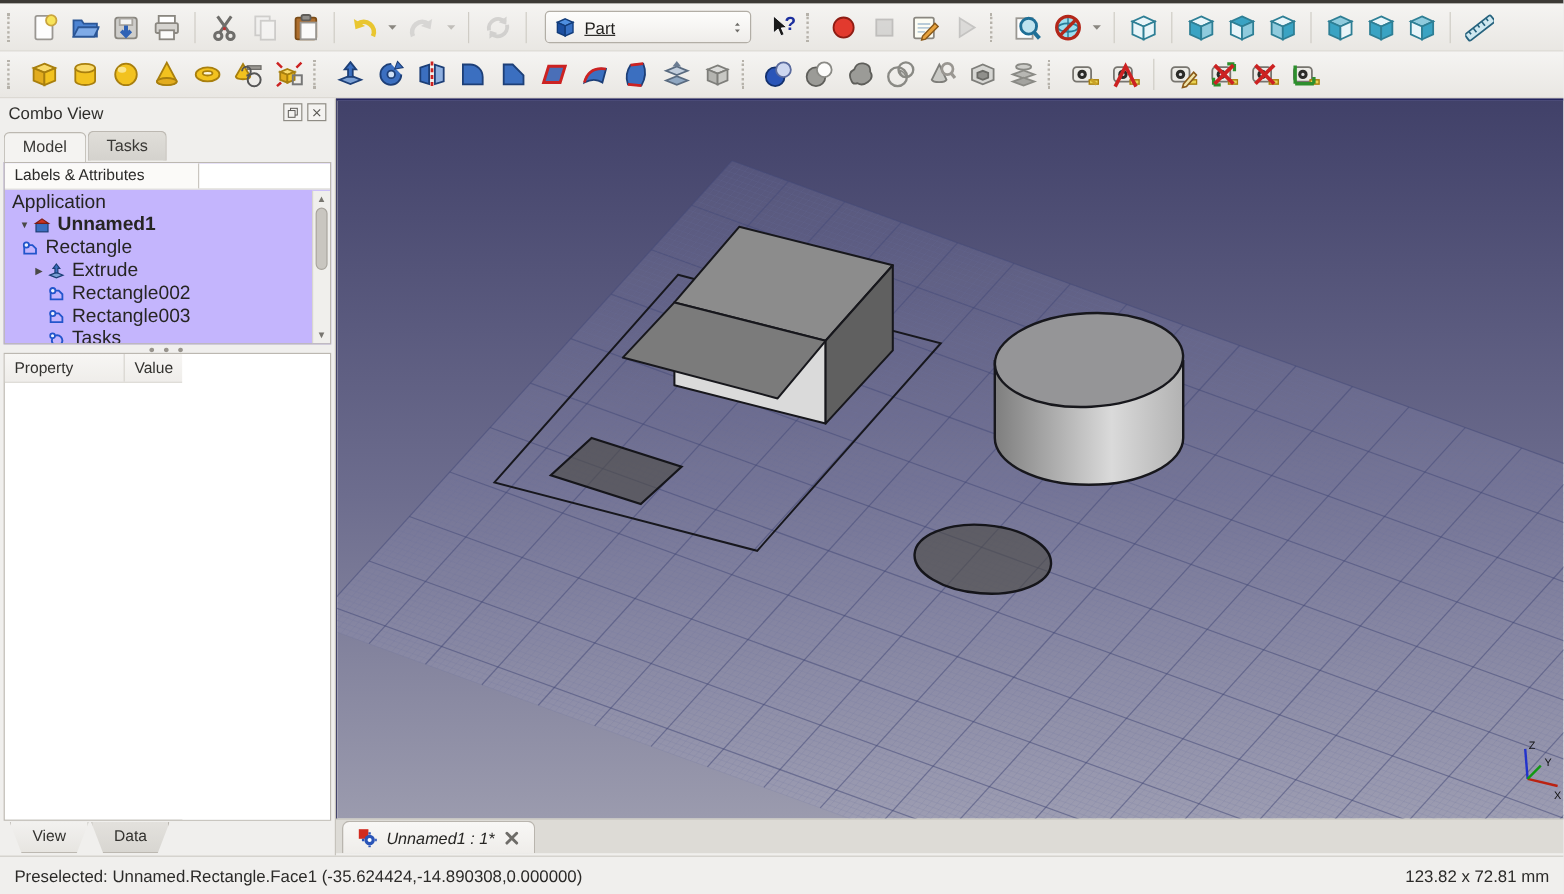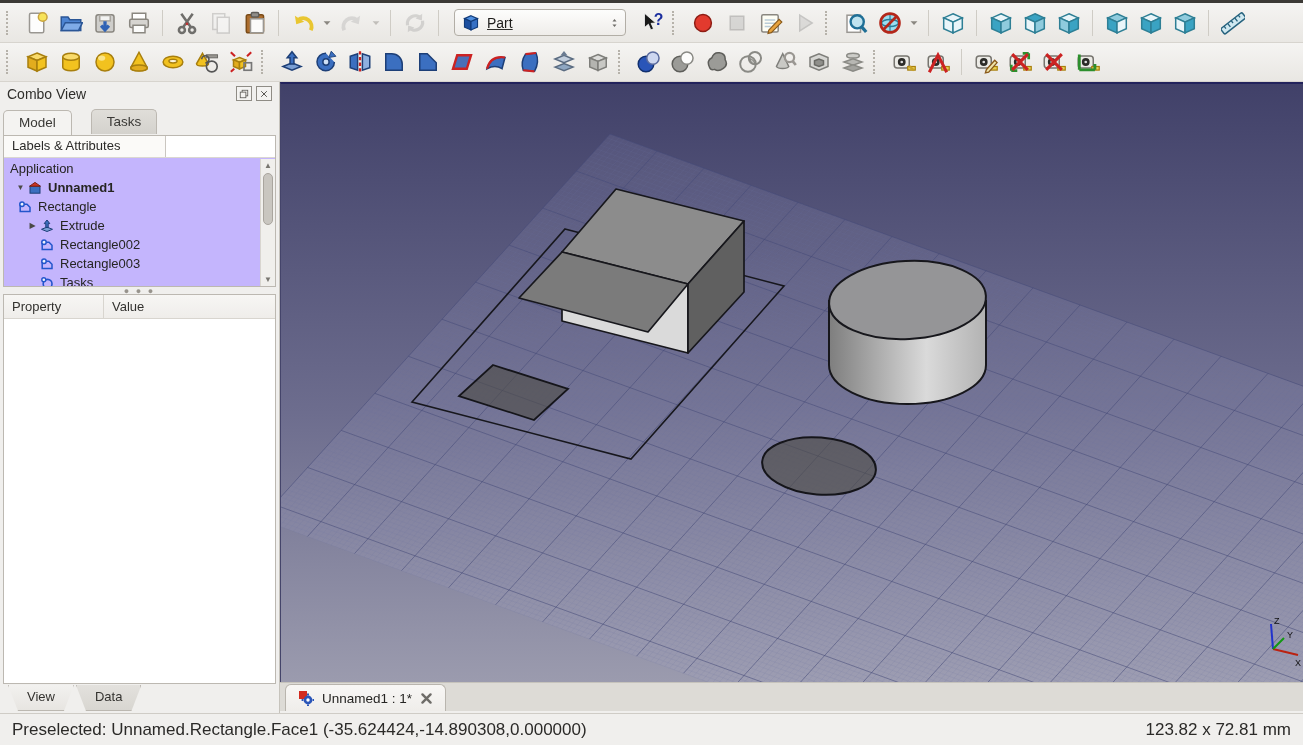--- a/index.html
+++ b/index.html
@@ -34,64 +34,64 @@
 
   
   .main { flex:1; display:flex; min-height:0; }
 
   
   .panel { width:280px; flex:0 0 280px; display:flex; flex-direction:column; background:#f0efed; border-right:1px solid #c6c3bc; }
   .panel-title { height:23px; display:flex; align-items:center; padding:0 7px; font-size:14px; }
   .panel-title .ttl { flex:1; }
   .mini-btn { width:16px; height:15px; border:1px solid #8f8c85; background:#f4f3f1; display:flex; align-items:center; justify-content:center; margin-left:4px; }
   .mini-btn svg { width:10px; height:10px; }
-  .panel-tabs { display:flex; gap:19px; padding:4px 3px 0 3px; }
+  .panel-tabs { display:flex; gap:1px; padding:4px 3px 0 3px; }
   .ptab { padding:4px 15px 5px; font-size:13.5px; border:1px solid #bcb8b1; border-bottom:none;
           border-radius:5px 5px 0 0; background:linear-gradient(#e0ded9,#d4d2cd); color:#3a3936; }
   .ptab.active { background:#f4f3f1; position:relative; top:1px; }
   .tree-wrap { margin:1px 3px 0 3px; height:152px; background:#c4b5fd; border:1px solid #bcb8b1; position:relative; overflow:hidden; }
   .tree-header { height:22px; border-bottom:1px solid #dad7d1; background:#fff; display:flex; }
   .tree-header .hd { width:162px; padding:2px 8px; font-size:13px; color:#2b2a28; background:#fbfaf8; border-right:1px solid #cac6c0; }
   .tree { position:absolute; top:23px; left:0; right:15px; bottom:0; overflow:hidden; }
   .trow { height:19px; display:flex; align-items:center; white-space:nowrap; }
   .trow .expander { width:13px; font-size:8px; color:#4a4946; text-align:center; flex:0 0 13px; }
   .trow .ticon { width:17px; height:16px; flex:0 0 17px; margin-right:4px; }
   .trow .ticon svg { width:16px; height:16px; display:block; }
-  .trow .tlabel { font-size:13px; color:#262523; }
+  .trow .tlabel { font-size:16px; color:#262523; }
   .trow.bold .tlabel { font-weight:bold; }
   .vscroll { position:absolute; top:23px; right:0; bottom:0; width:15px; background:#f0efec; border-left:1px solid #d8d5cf; font-size:8px; color:#787670; }
   .vscroll .arr { height:13px; display:flex; align-items:center; justify-content:center; }
   .vscroll .thumb { position:absolute; top:14px; left:2px; width:10px; height:52px; background:#c9c6c0; border:1px solid #a9a59e; border-radius:5px; }
   .vscroll .arr.down { position:absolute; bottom:0; left:0; right:0; }
   .splitter { height:7px; display:flex; align-items:center; justify-content:center; color:#98948d; font-size:9px; letter-spacing:2px; }
-  .prop { flex:1; margin:0 3px; background:#fff; border:1px solid #bcb8b1; display:flex; flex-direction:column; min-height:0; }
+  .prop { flex:1; margin:0 3px; background:#fff; border:1px solid #bcb8b1; display:flex; flex-direction:row; min-height:0; }
   .prop-head { display:flex; height:24px; background:linear-gradient(#f7f6f4,#efedea); border-bottom:1px solid #d8d5cf; font-size:13px; color:#33322f; }
   .prop-head .c1 { width:100px; padding:4px 8px; border-right:1px solid #d8d5cf; }
   .prop-head .c2 { flex:1; padding:4px 8px; }
   .prop-body { flex:1; background:#fff; }
   .bottom-tabs { height:29px; display:flex; gap:2px; padding:1px 8px 0; align-items:flex-start; }
   .btab { padding:4px 18px 6px; font-size:13px; color:#33322f;
           clip-path:polygon(0 0,100% 0,calc(100% - 10px) 100%,10px 100%);
           background:linear-gradient(#f2f1ef,#e7e5e1); border:1px solid #bcb8b1; border-top:none; }
   .btab.inactive { background:linear-gradient(#e3e1dd,#d8d6d1); }
 
   
   .vp-col { flex:1; display:flex; flex-direction:column; min-width:0; }
   .vp-frame { height:600px; border-top:2px solid #23235c; border-left:1px solid #44446a; position:relative; }
   .vp-frame svg.vp { display:block; }
-  .mdi { height:29px; background:#dddbd6; border-top:1px solid #c6c3bc; display:flex; align-items:flex-end; padding:0 5px; }
+  .mdi { height:29px; background:#dddbd6; border-top:1px solid #c6c3bc; display:flex; align-items:flex-end; padding:0 5px;font-style:italic; }
   .mdi-tab { height:27px; display:flex; align-items:center; gap:8px; padding:0 12px;
              background:linear-gradient(#f8f7f5,#efedea); border:1px solid #b9b5ae; border-bottom:none;
              border-radius:6px 6px 0 0; font-size:13.5px; color:#262523; }
   .mdi-tab .ticon svg { width:16px; height:16px; display:block; }
   .mdi-tab .closer svg { width:13px; height:13px; display:block; }
 
   
   .status { height:32px; border-top:1px solid #cfccc6; background:#f0efed; display:flex; align-items:center;
-            justify-content:space-between; padding:0 12px; font-size:17px; color:#2b2a28; }
+            justify-content:space-between; padding:0 12px; font-size:14px; color:#2b2a28; }
 </style>
 </head>
 <body>
 
 <div class="app">
   <div class="win-edge"></div>
 
   <div class="tb" id="toolbar-row1">
       <span class="tb-grip"></span>
       <span class="tbtn">

